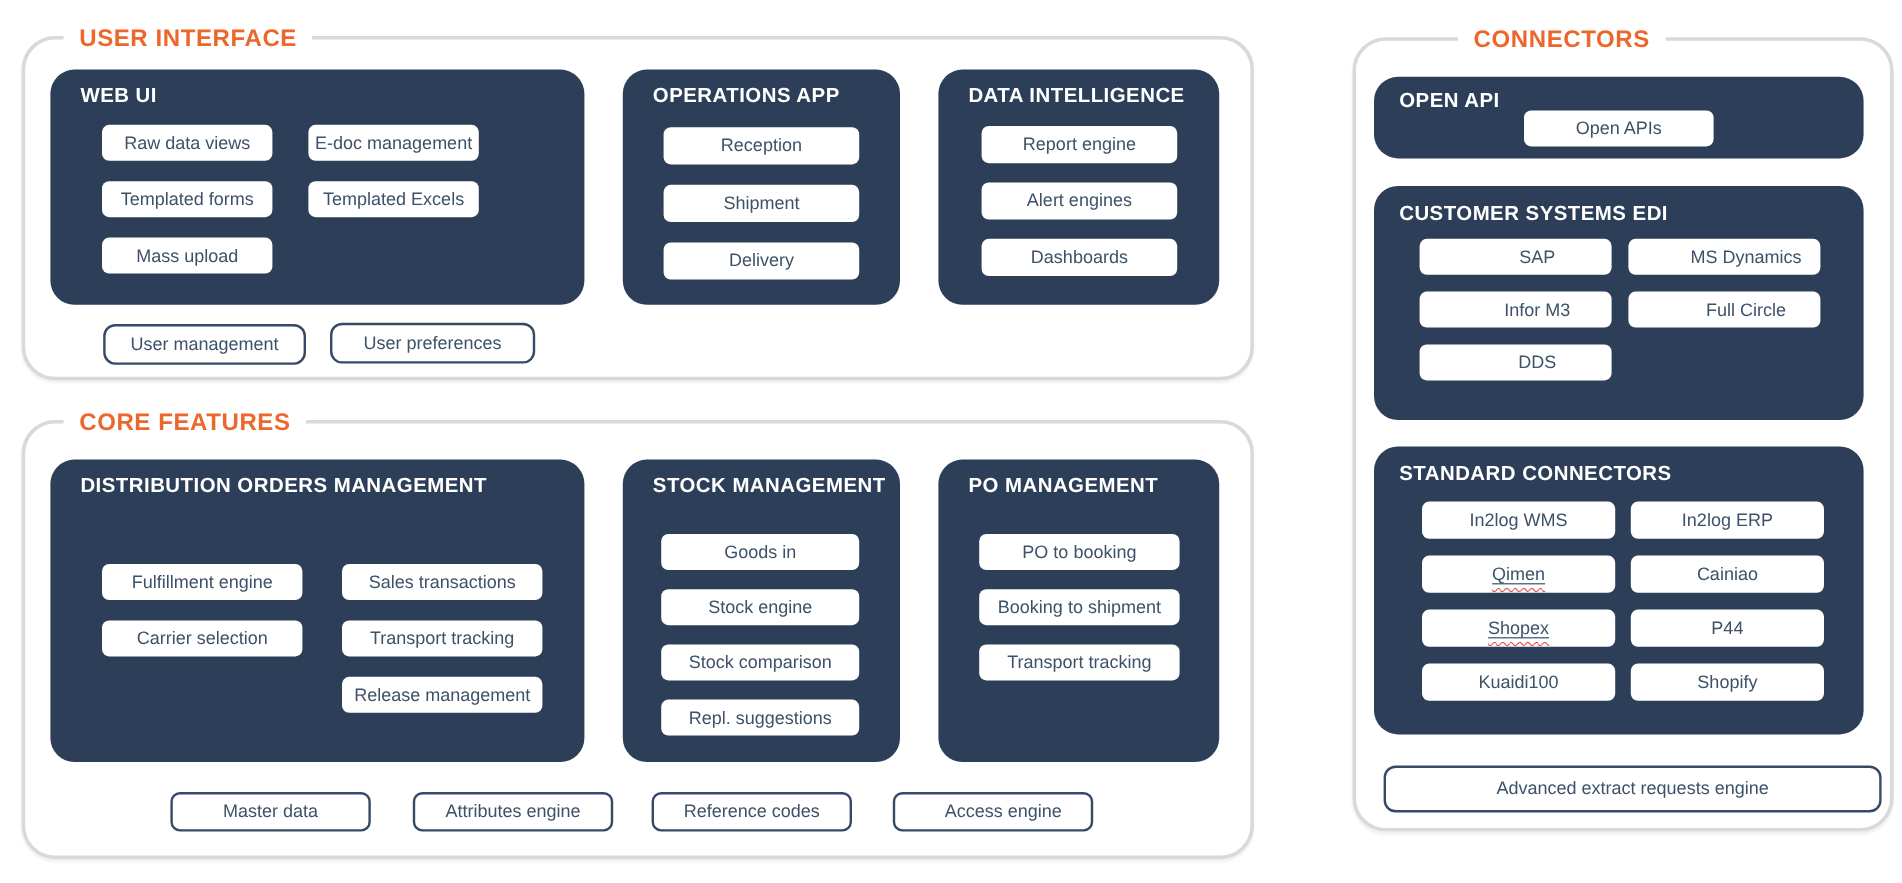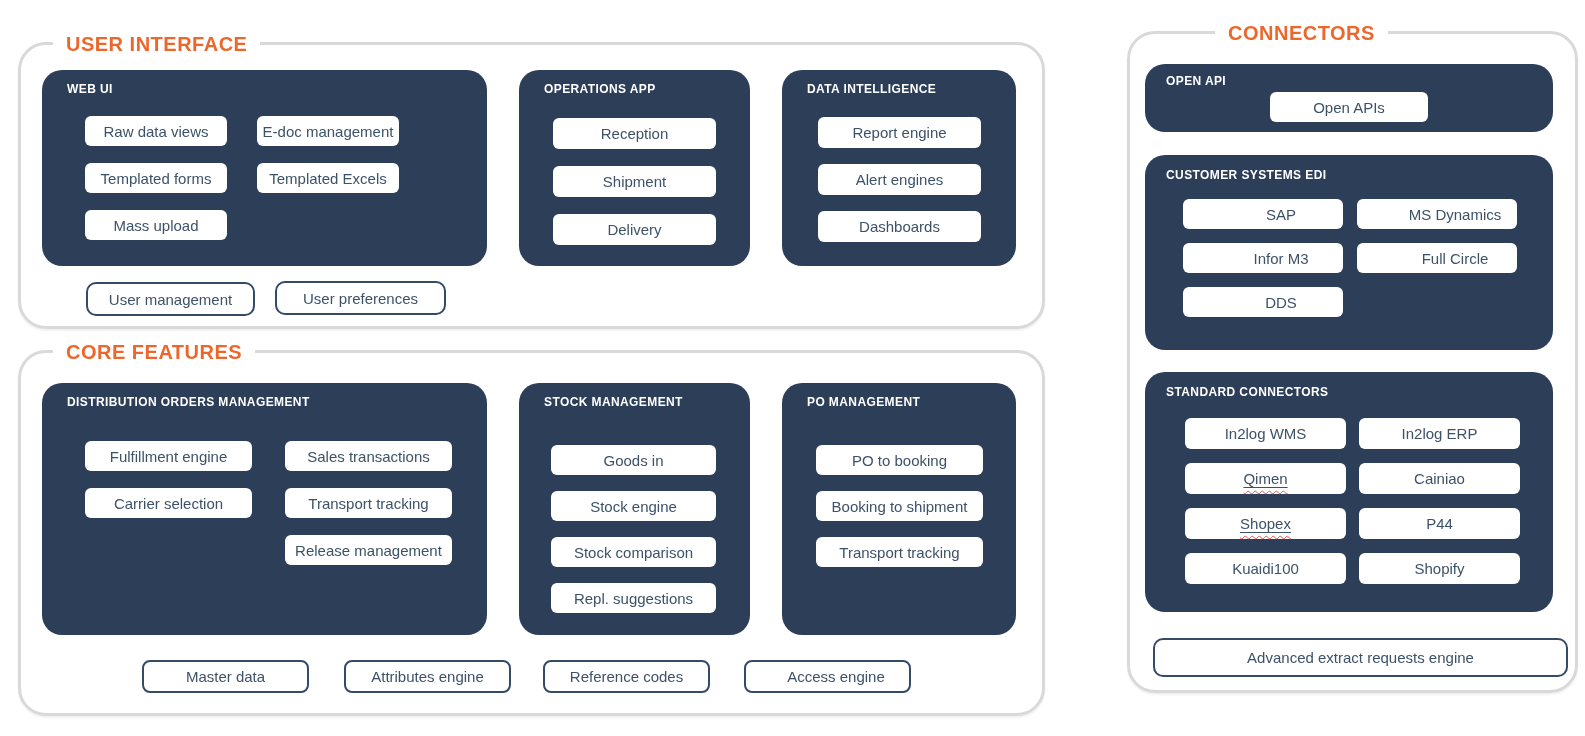--- a/index.html
+++ b/index.html
@@ -6,35 +6,35 @@
   .canvas{
     position:relative;width:1585px;height:736px;background:#ffffff;
     font-family:"Liberation Sans",sans-serif;overflow:hidden;
   }
   
   .frame{
     position:absolute;box-sizing:border-box;
     border:3px solid #d9d9d9;border-radius:28px;
     box-shadow:0 2px 2px rgba(0,0,0,0.06);
   }
-  #frame-ui  {left:18px;  top:30px;  width:1027px; height:287px;margin-top:12px;}
+  #frame-ui  {left:18px;  top:30px;  width:1027px; height:287px;}
   #frame-core{left:18px;  top:350px; width:1027px; height:366px;}
   #frame-conn{left:1092px;top:31px;  width:451px;  height:662px;margin-left:35px;}
   .frame-label{
     position:absolute;top:-15px;left:32px;line-height:28px;
     background:#ffffff;padding:0 13px;white-space:nowrap;
     color:#ec672c;font-size:20px;font-weight:bold;letter-spacing:.5px;
   }
   #frame-conn .frame-label{left:85px;}
 
   
   .group{position:absolute;background:#2d3e59;border-radius:20px;}
   .group-title{
     position:absolute;left:25px;top:12px;color:#ffffff;
-    font-size:12px;font-weight:bold;letter-spacing:.4px;white-space:nowrap;
+    font-size:17px;font-weight:bold;letter-spacing:.4px;white-space:nowrap;
   }
   #g-api .group-title{top:10px;left:21px;}
   #g-cse .group-title{top:13px;left:21px;}
   #g-sc  .group-title{top:13px;left:21px;}
 
   
   .cols{position:absolute;display:flex;}
   .col{display:flex;flex-direction:column;}
   .btn{
     box-sizing:border-box;background:#ffffff;border-radius:6px;height:30px;
@@ -54,21 +54,21 @@
   #g-ops .btn{width:163px;height:31px;}
 
   #g-di{left:761px;top:25px;width:234px;height:196px;}
   #g-di .cols{left:36px;top:47px;}
   #g-di .col{gap:16px;}
   #g-di .btn{width:163px;height:31px;}
 
   
   #g-dom{left:21px;top:30px;width:445px;height:252px;}
   #g-dom .cols{left:43px;top:58px;gap:33px;}
-  #g-dom .col{gap:17px;}
+  #g-dom .col{gap:17px;margin-top:29px;}
   #g-dom .btn{width:167px;}
 
   #g-stock{left:498px;top:30px;width:231px;height:252px;}
   #g-stock .cols{left:32px;top:62px;}
   #g-stock .col{gap:16px;}
   #g-stock .btn{width:165px;}
 
   #g-po{left:761px;top:30px;width:234px;height:252px;}
   #g-po .cols{left:34px;top:62px;}
   #g-po .col{gap:16px;}

